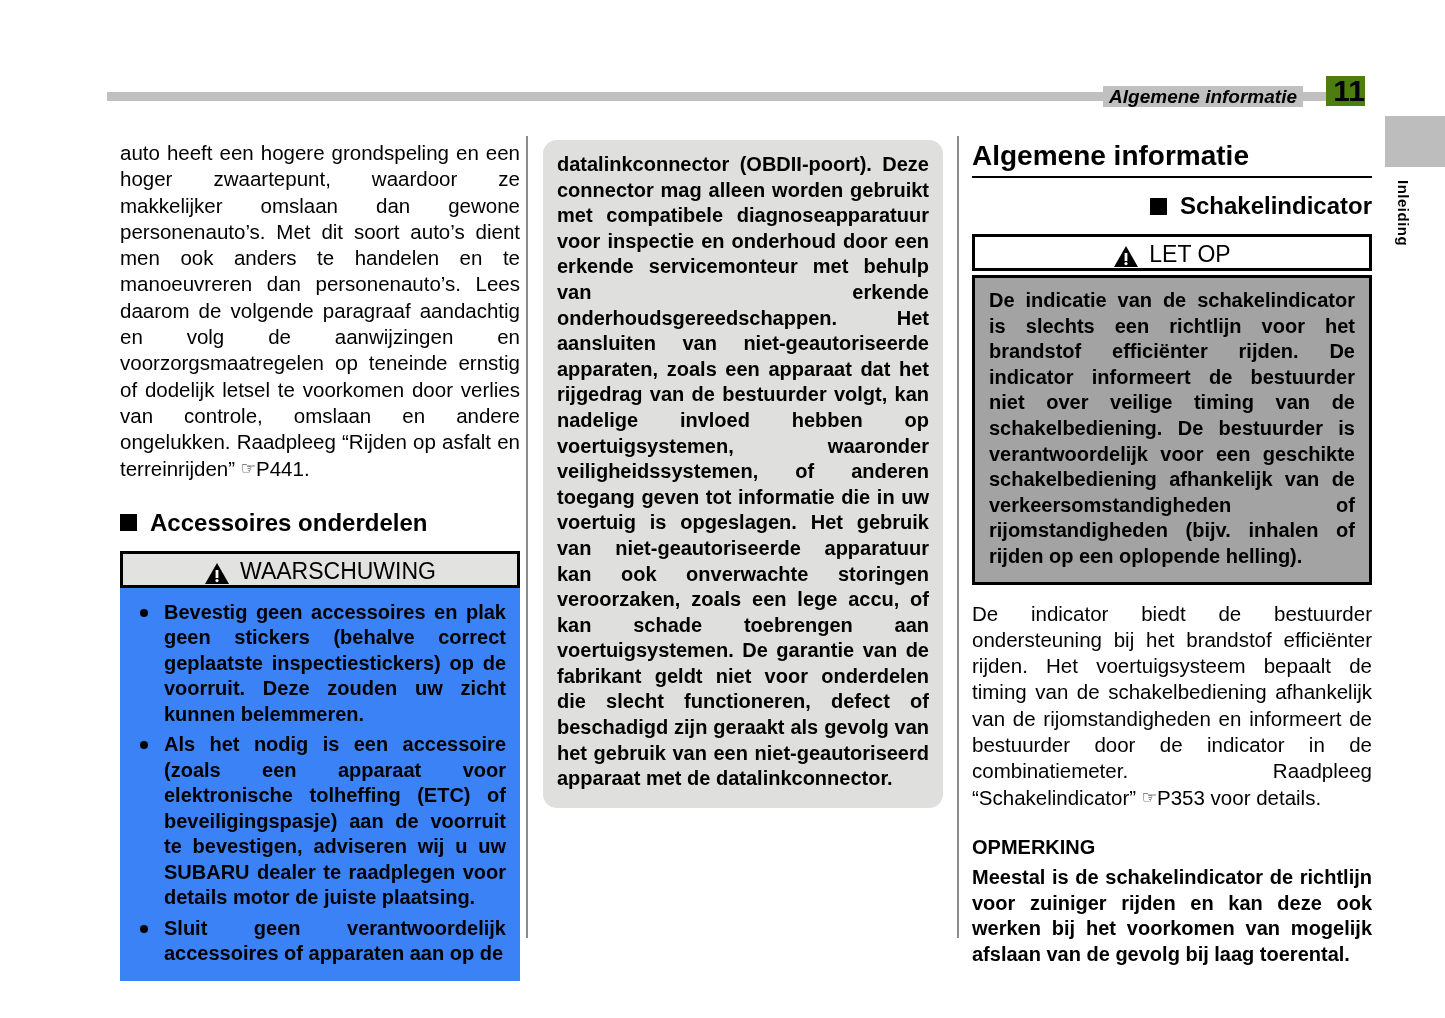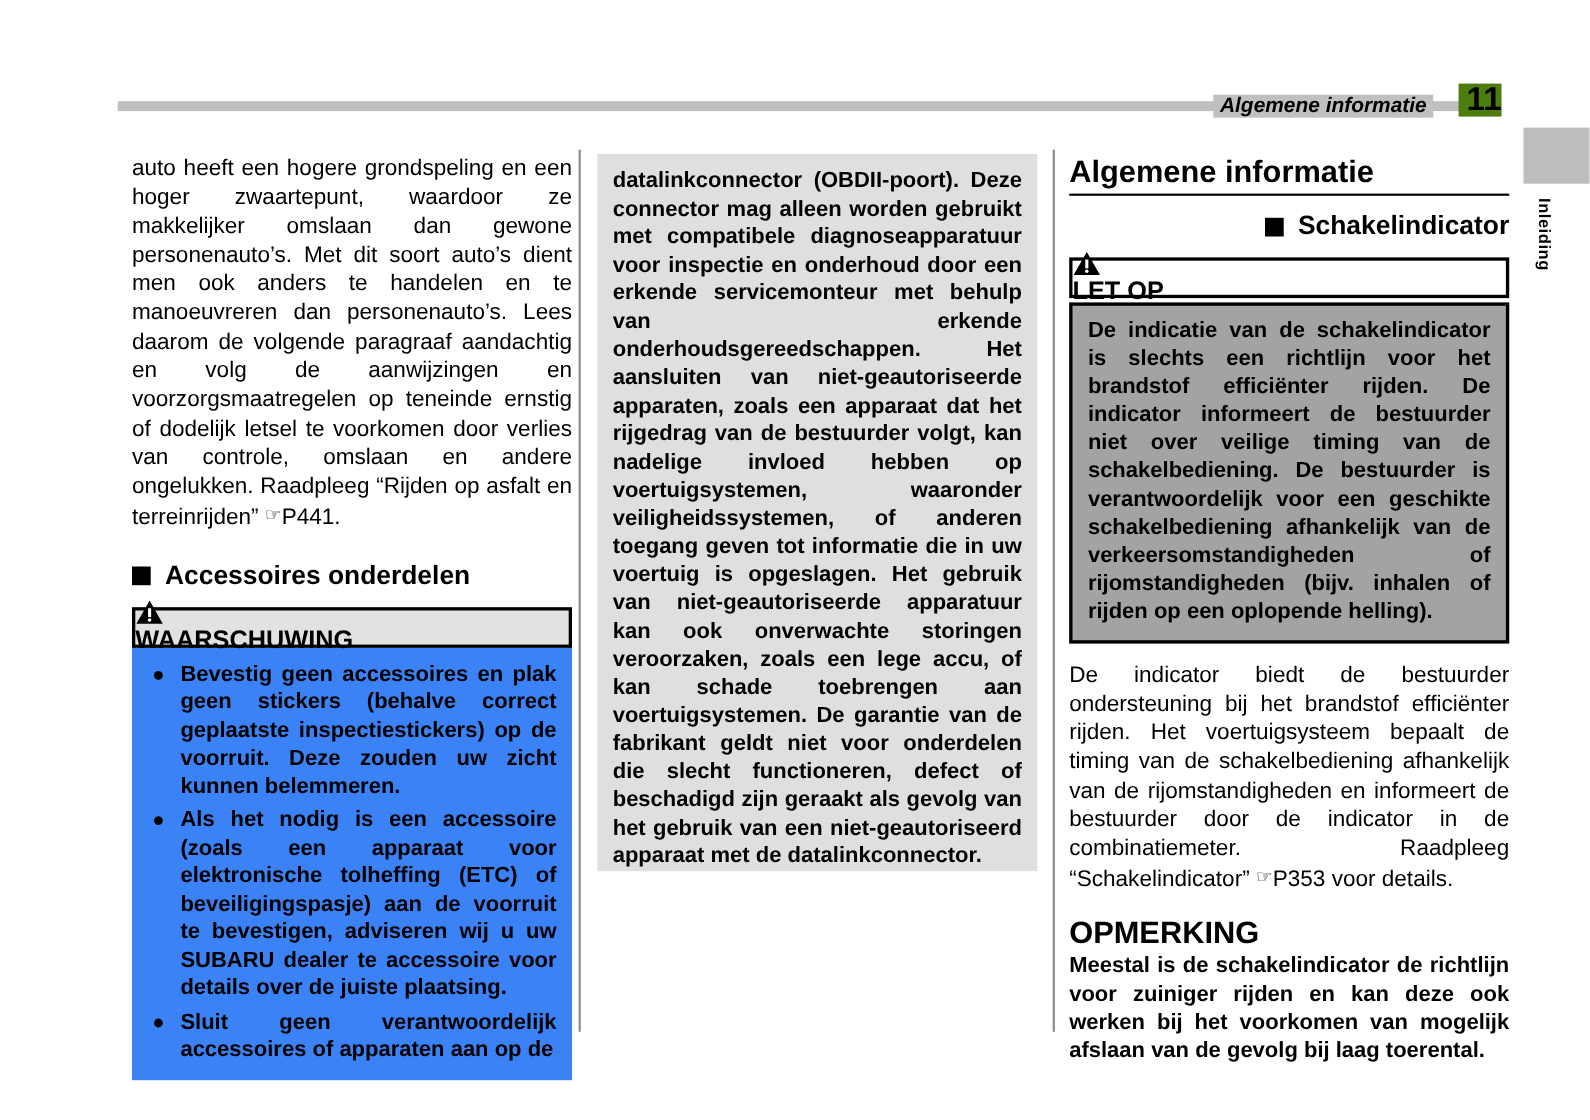--- a/index.html
+++ b/index.html
@@ -124,26 +124,25 @@
     margin-right: 13px;
     flex: 0 0 auto;
   }
 
   
   .alert-header {
     border: 3px solid #000;
     background: #e2e2e0;
     height: 37px;
     display: flex;
-    align-items: flex-start;
+    align-items: flex-end;
     justify-content: center;
     font-size: 23px;
-    font-weight: bold;
+    font-weight: normal;
     box-sizing: border-box;
-    flex-direction: column;
   }
   .alert-header.plain {
     background: #ffffff;
   }
   .alert-header .tri {
     margin-right: 10px;
     display: inline-flex;
     align-items: center;
   }
 
@@ -193,35 +192,36 @@
     font-weight: bold;
     line-height: 25.6px;
     text-align: justify;
     text-justify: inter-word;
     margin: 0;
   }
 
   
   .gray-block {
     background: #dfdfdd;
-    padding: 12px 14px 0 14px;
+    padding: 12px 14px 16px 14px;
     box-sizing: border-box;
+    border-radius: 14px;
   }
 
   
   .col-title {
     font-size: 28px;
     font-weight: bold;
     margin: 0 0 5px 0;
     padding-bottom: 4px;
     border-bottom: 2px solid #000;
     line-height: 32px;
   }
   .note-heading {
-    font-size: 28px;
+    font-size: 20px;
     font-weight: bold;
     margin: 22px 0 4px 0;
     line-height: 28px;
   }
   .hand {
     font-size: 17px;
     vertical-align: 2px;
     letter-spacing: 0;
   }
 </style>
@@ -256,21 +256,21 @@
         <rect x="11.6" y="8" width="2.8" height="8" fill="#fff"></rect>
         <circle cx="13" cy="18.6" r="1.6" fill="#fff"></circle>
       </svg>
     </span>
     <span>WAARSCHUWING</span>
   </div>
 
   <div class="alert-body-gray">
     <ul class="alert-list">
       <li><span class="dot"></span><span>Bevestig geen accessoires en plak geen stickers (behalve correct geplaatste inspectiestickers) op de voorruit. Deze zouden uw zicht kunnen belemmeren.</span></li>
-      <li><span class="dot"></span><span>Als het nodig is een accessoire (zoals een apparaat voor elektronische tolheffing (ETC) of beveiligingspasje) aan de voorruit te bevestigen, adviseren wij u uw SUBARU dealer te accessoire voor details over de juiste plaatsing.</span></li>
+      <li><span class="dot"></span><span>Als het nodig is een accessoire (zoals een apparaat voor elektronische tolheffing (ETC) of beveiligingspasje) aan de voorruit te bevestigen, adviseren wij u uw SUBARU dealer te raadplegen voor details motor de juiste plaatsing.</span></li>
       <li><span class="dot"></span><span>Sluit geen verantwoordelijk accessoires of apparaten aan op de</span></li>
     </ul>
   </div>
 
 </div>
 
 <div class="column col2">
   <div class="gray-block">
     <p class="bold-justified">datalinkconnector (OBDII-poort). Deze connector mag alleen worden gebruikt met compatibele diagnoseapparatuur voor inspectie en onderhoud door een erkende servicemonteur met behulp van erkende onderhoudsgereedschappen. Het aansluiten van niet-geautoriseerde apparaten, zoals een apparaat dat het rijgedrag van de bestuurder volgt, kan nadelige invloed hebben op voertuigsystemen, waaronder veiligheidssystemen, of anderen toegang geven tot informatie die in uw voertuig is opgeslagen. Het gebruik van niet-geautoriseerde apparatuur kan ook onverwachte storingen veroorzaken, zoals een lege accu, of kan schade toebrengen aan voertuigsystemen. De garantie van de fabrikant geldt niet voor onderdelen die slecht functioneren, defect of beschadigd zijn geraakt als gevolg van het gebruik van een niet-geautoriseerd apparaat met de datalinkconnector.</p>
   </div>

